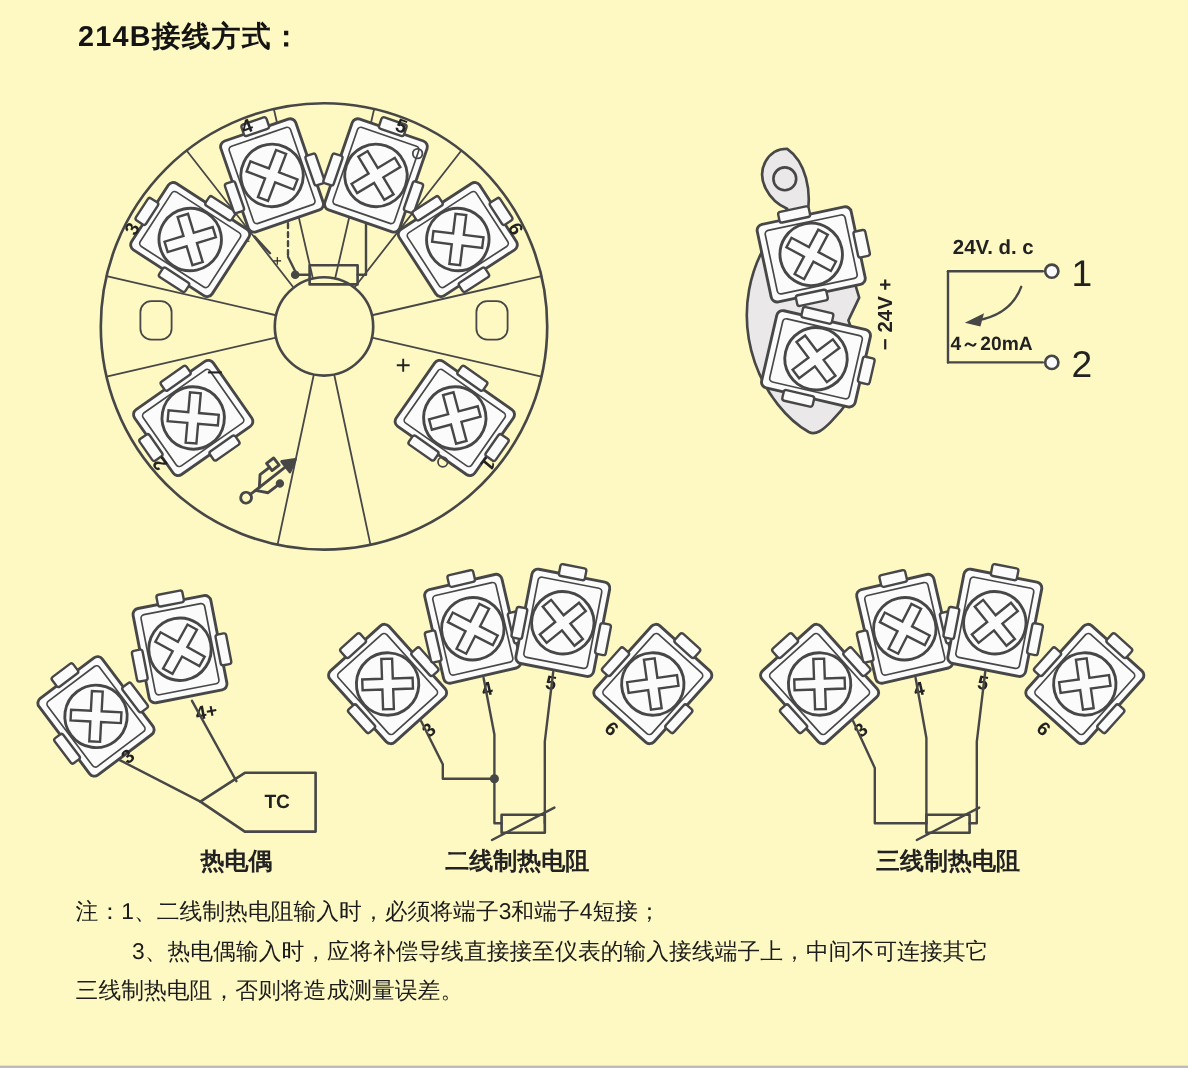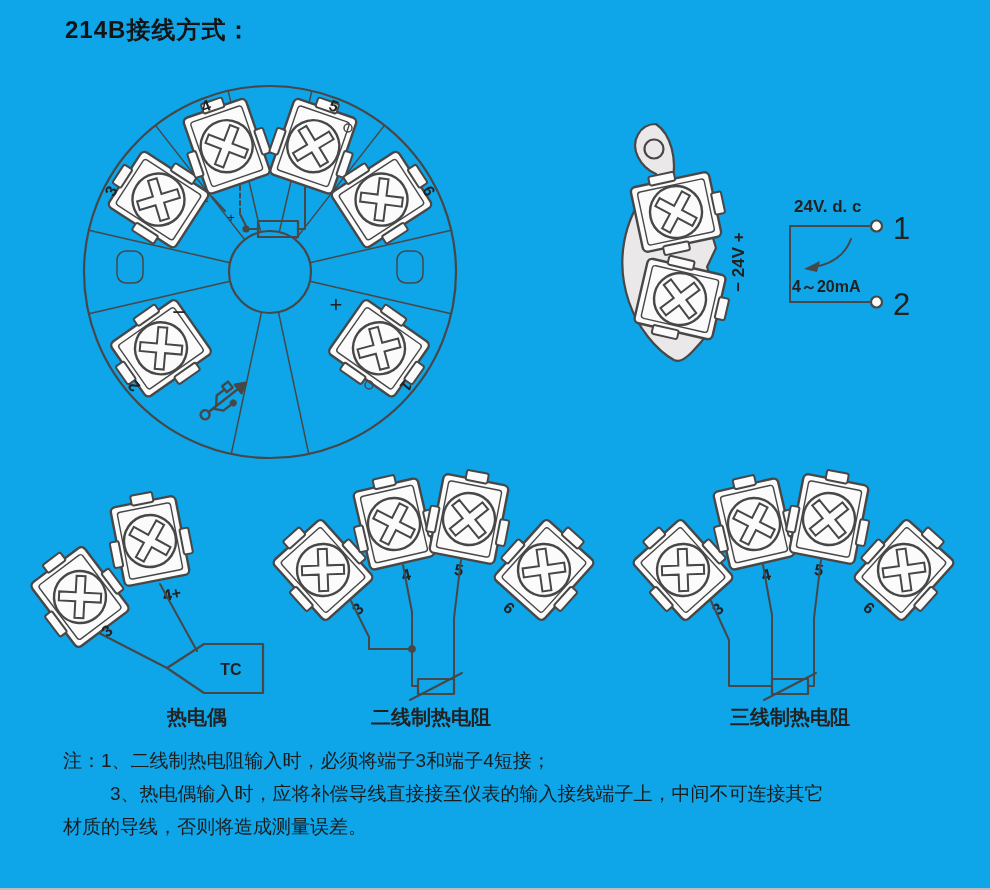--- a/index.html
+++ b/index.html
@@ -1,19 +1,19 @@
 <!DOCTYPE html>
 <html><head>
 <meta charset="utf-8">
 <style>
   html,body{margin:0;padding:0;background:#d8d6d6;}
   .page{
     position:relative;
     width:990px;height:890px;
-    background:#0ea5e9;
+    background:#fef9c3;
     overflow:hidden;
     font-family:"Liberation Sans",sans-serif;
     border-bottom:2px solid #bdbbbb;
     box-sizing:border-box;
   }
   .title{
     position:absolute;left:65px;top:14px;
     font-size:24px;font-weight:700;color:#141414;
     letter-spacing:1px;
   }
@@ -199,16 +199,16 @@
         <rect x="772" y="679" width="36" height="15" class="ln" stroke-width="2"></rect>
         <line class="wire" x1="764" y1="700" x2="816" y2="673"></line>
       </g>
       <text class="txt" x="790" y="724" font-size="20" font-weight="700" text-anchor="middle">三线制热电阻</text>
     </g>
   </svg>
 
   <div class="notes">
     <p>注：1、二线制热电阻输入时，必须将端子3和端子4短接；</p>
     <p class="indent">3、热电偶输入时，应将补偿导线直接接至仪表的输入接线端子上，中间不可连接其它</p>
-    <p>材质的导线，否则将造成测量误差。</p>
+    <p>三线制热电阻，否则将造成测量误差。</p>
   </div>
 
 </div>
 
 </body></html>

